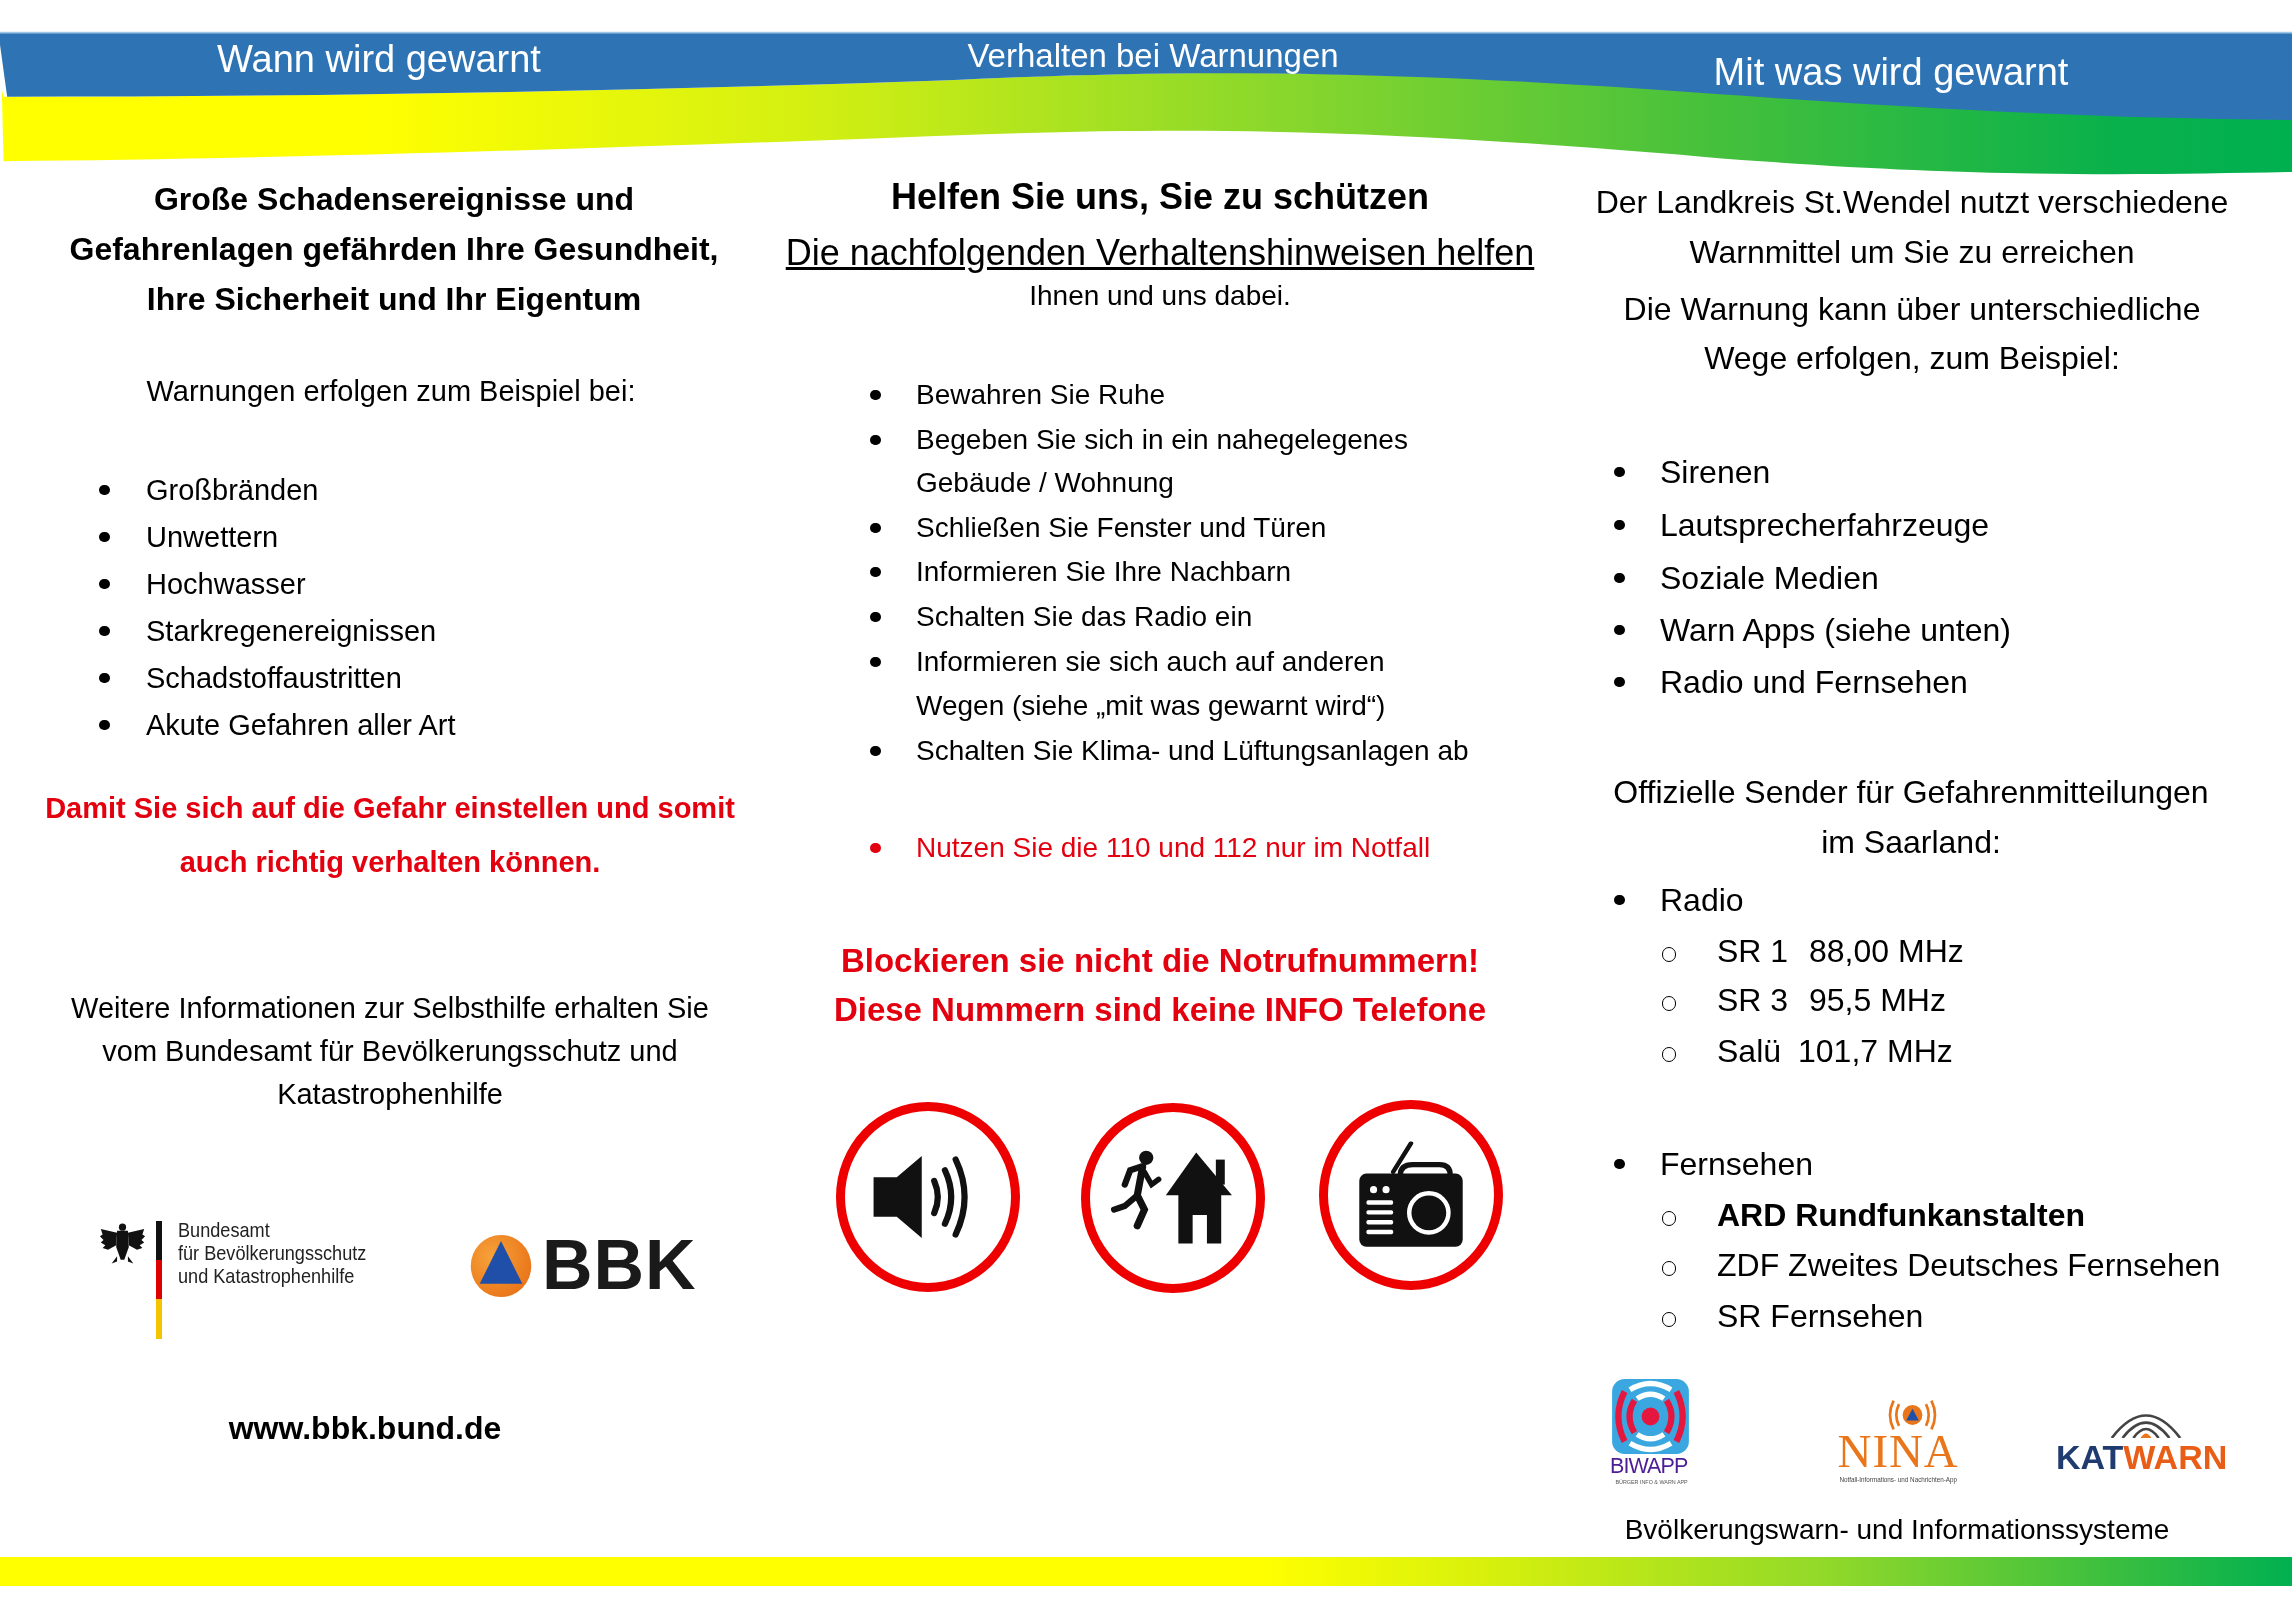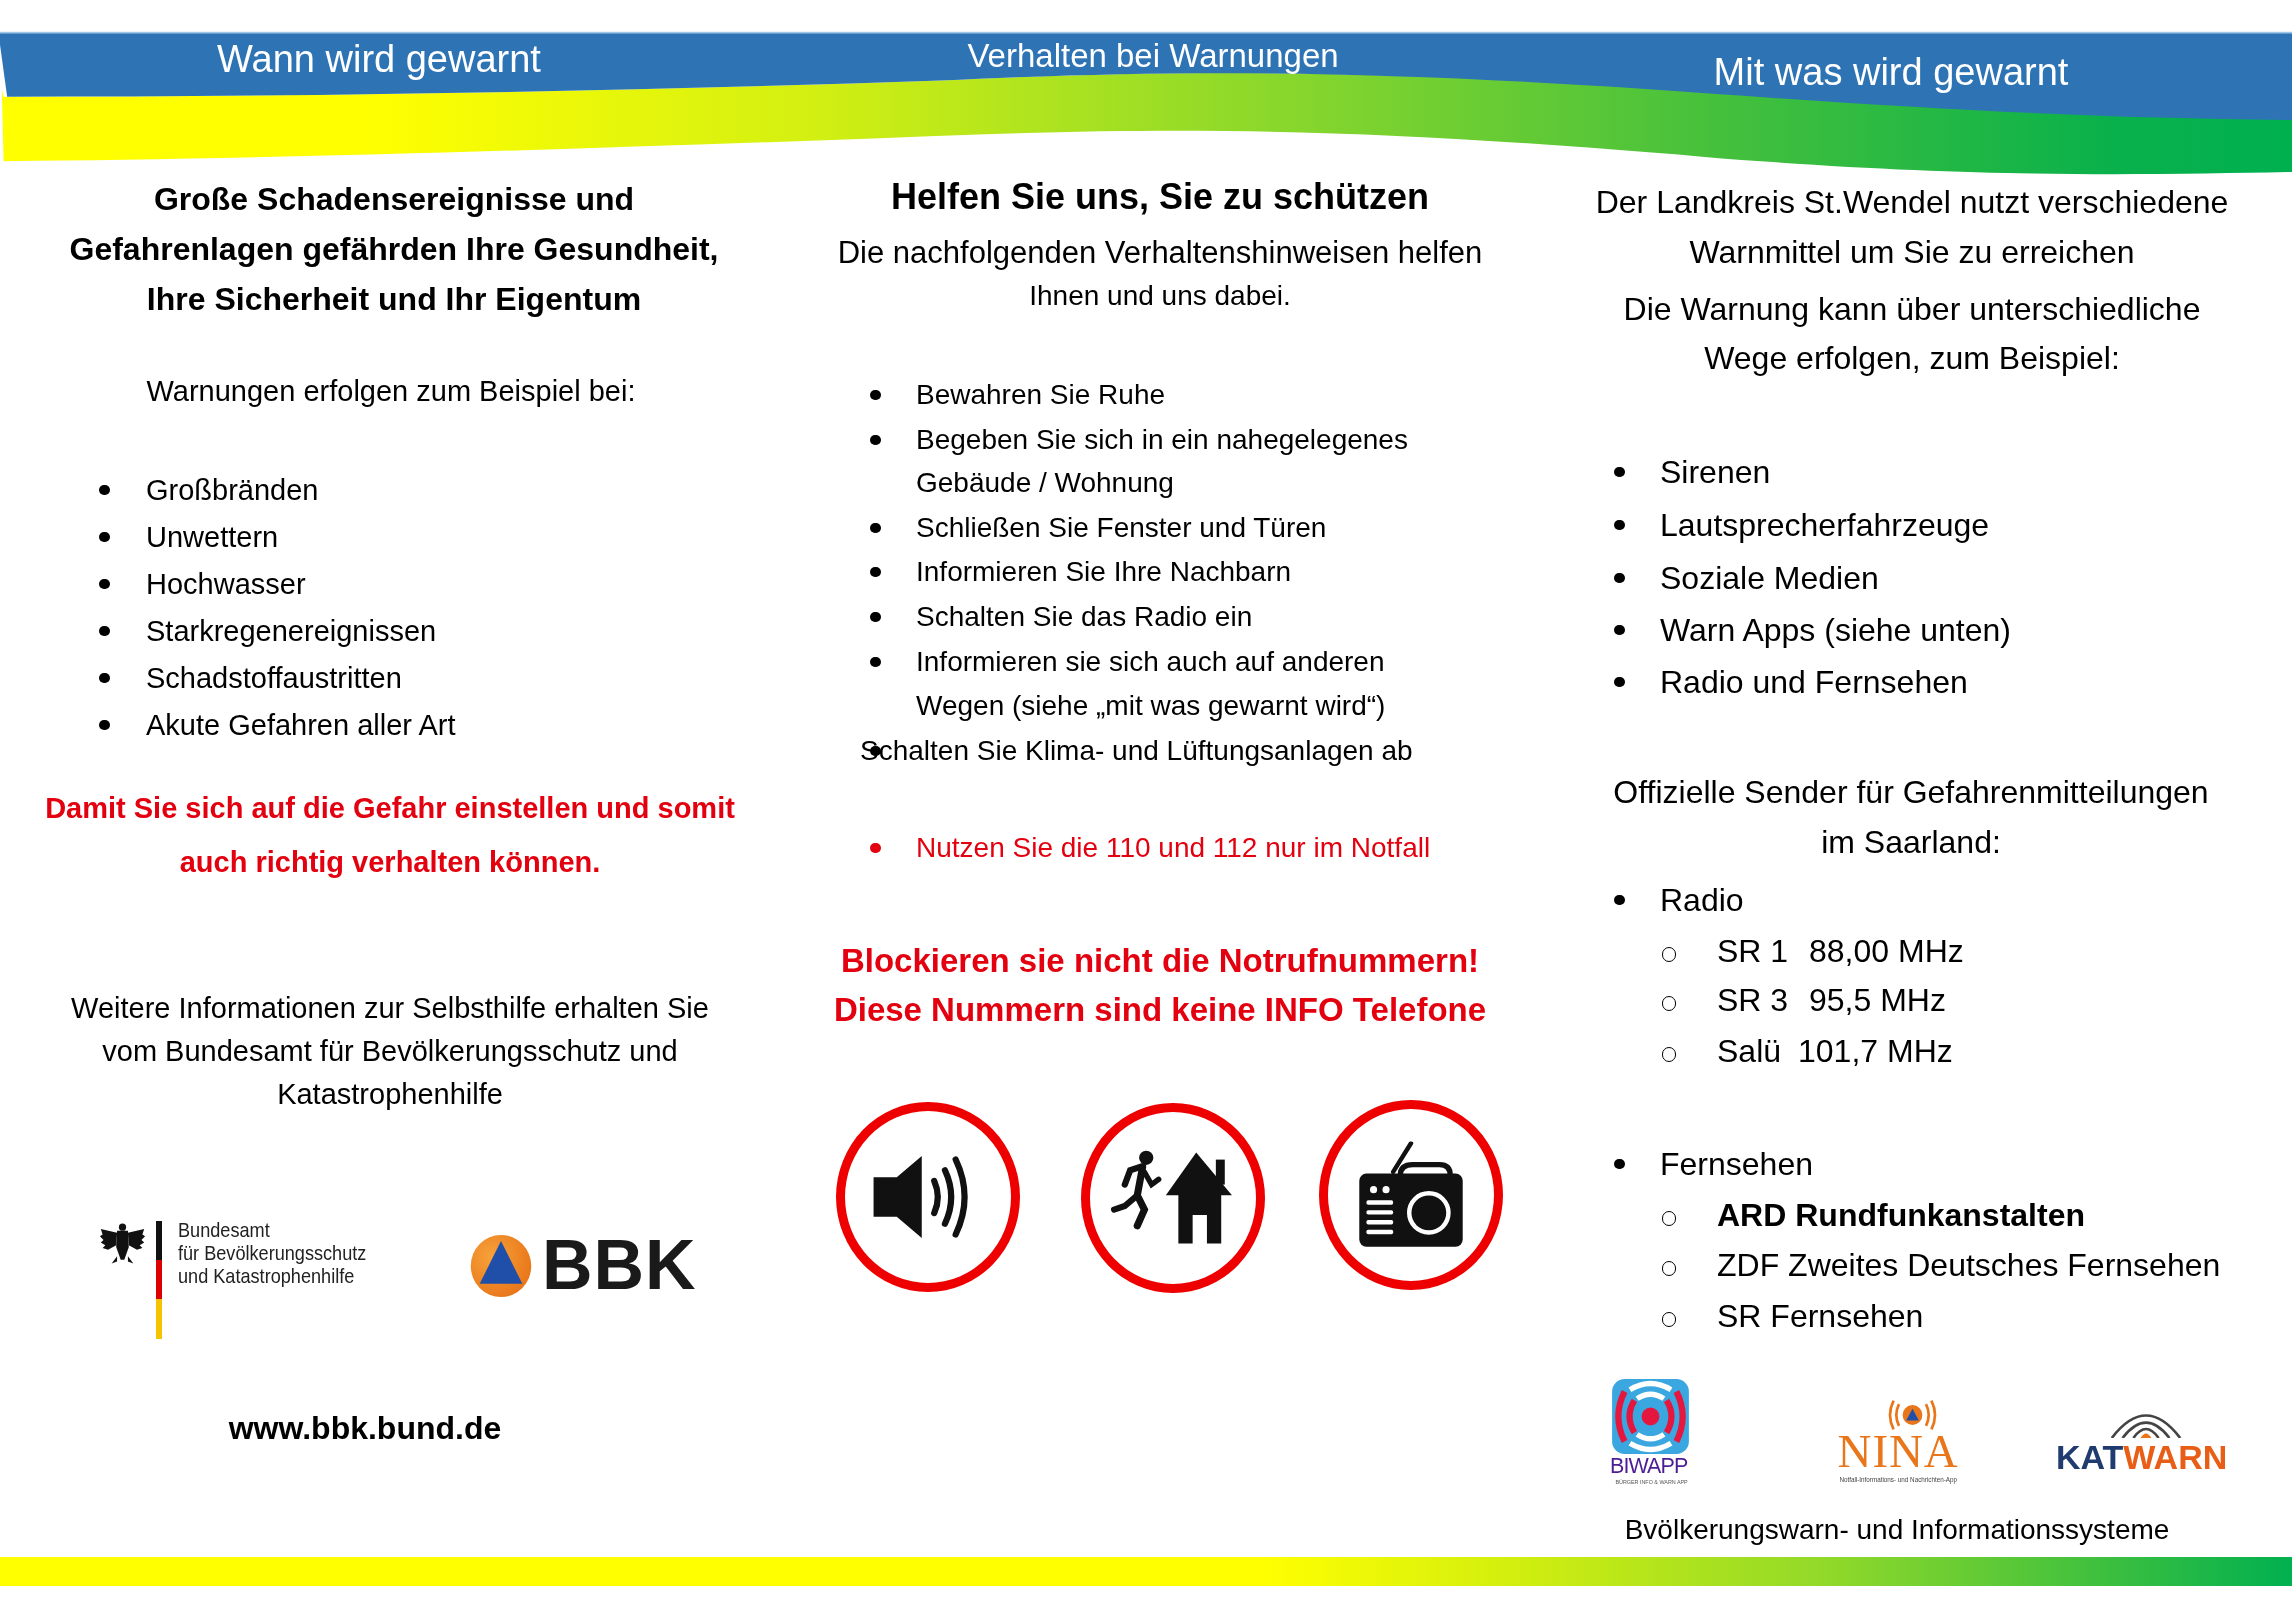--- a/index.html
+++ b/index.html
@@ -119,21 +119,21 @@
       <polygon points="36,8 60,56 12,56" fill="#1f4fa8"></polygon>
     </svg>
     <div class="abs bold" style="left:73px; top:-5.4px; font-size:70px; color:#1a1a1a; letter-spacing:0.9px;">BBK</div>
   </div>
 
   <div class="line bold" style="left:365px; top:1428px; font-size:32px;">www.bbk.bund.de</div>
 </div>
 
 <div>
   <div class="line bold" style="left:1160px; top:197px; font-size:36px;">Helfen Sie uns, Sie zu schützen</div>
-  <div class="line" style="left:1160px; top:253px; font-size:31px;">Die nachfolgenden Verhaltenshinweisen helfen</div>
+  <div class="line" style="left:1160px; top:253px; font-size:36px;text-decoration:underline;">Die nachfolgenden Verhaltenshinweisen helfen</div>
   <div class="line" style="left:1160px; top:296px; font-size:28px;">Ihnen und uns dabei.</div>
 
   <div>
     <div class="li" style="left:0; top:395px;">
         <span class="dot" style="left:870px; top:-5.4px;"></span>
         <span class="txt" style="left:916px; font-size:28px;">Bewahren Sie Ruhe</span>
       </div>
     <div class="li" style="left:0; top:440px;">
         <span class="dot" style="left:870px; top:-5.4px;"></span>
         <span class="txt" style="left:916px; font-size:28px;">Begeben Sie sich in ein nahegelegenes</span>
@@ -155,21 +155,21 @@
       </div>
     <div class="li" style="left:0; top:662px;">
         <span class="dot" style="left:870px; top:-5.4px;"></span>
         <span class="txt" style="left:916px; font-size:28px;">Informieren sie sich auch auf anderen</span>
       </div>
     <div class="li" style="left:0; top:706px;">
         <span class="txt" style="left:916px; font-size:28px;">Wegen (siehe „mit was gewarnt wird“)</span>
       </div>
     <div class="li" style="left:0; top:751px;">
         <span class="dot" style="left:870px; top:-5.4px;"></span>
-        <span class="txt" style="left:860px; font-size:28px;">Schalten Sie Klima- und Lüftungsanlagen ab</span>
+        <span class="txt" style="left:916px; font-size:28px;">Schalten Sie Klima- und Lüftungsanlagen ab</span>
       </div>
     <div class="li red" style="left:0; top:848px;">
         <span class="dot" style="left:870px; top:-5.4px;"></span>
         <span class="txt red" style="left:916px; font-size:28px;">Nutzen Sie die 110 und 112 nur im Notfall</span>
       </div>
   </div>
 
   <div class="line bold red" style="left:1160px; top:961px; font-size:33px;">Blockieren sie nicht die Notrufnummern!</div>
   <div class="line bold red" style="left:1160px; top:1010px; font-size:33px;">Diese Nummern sind keine INFO Telefone</div>
 

